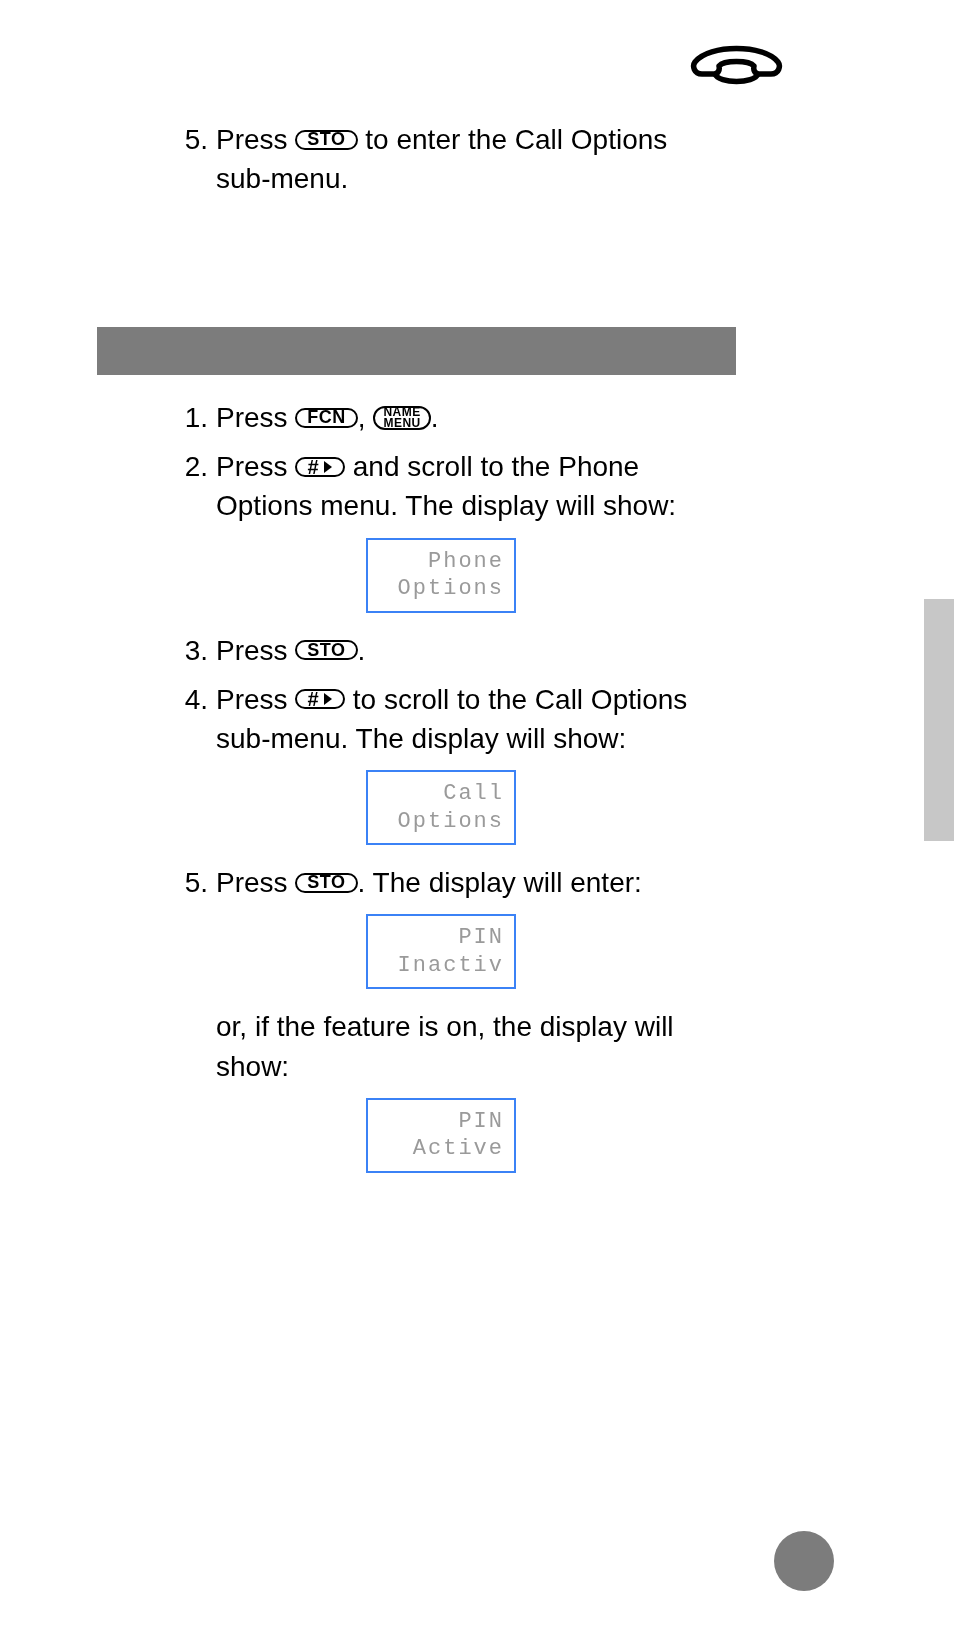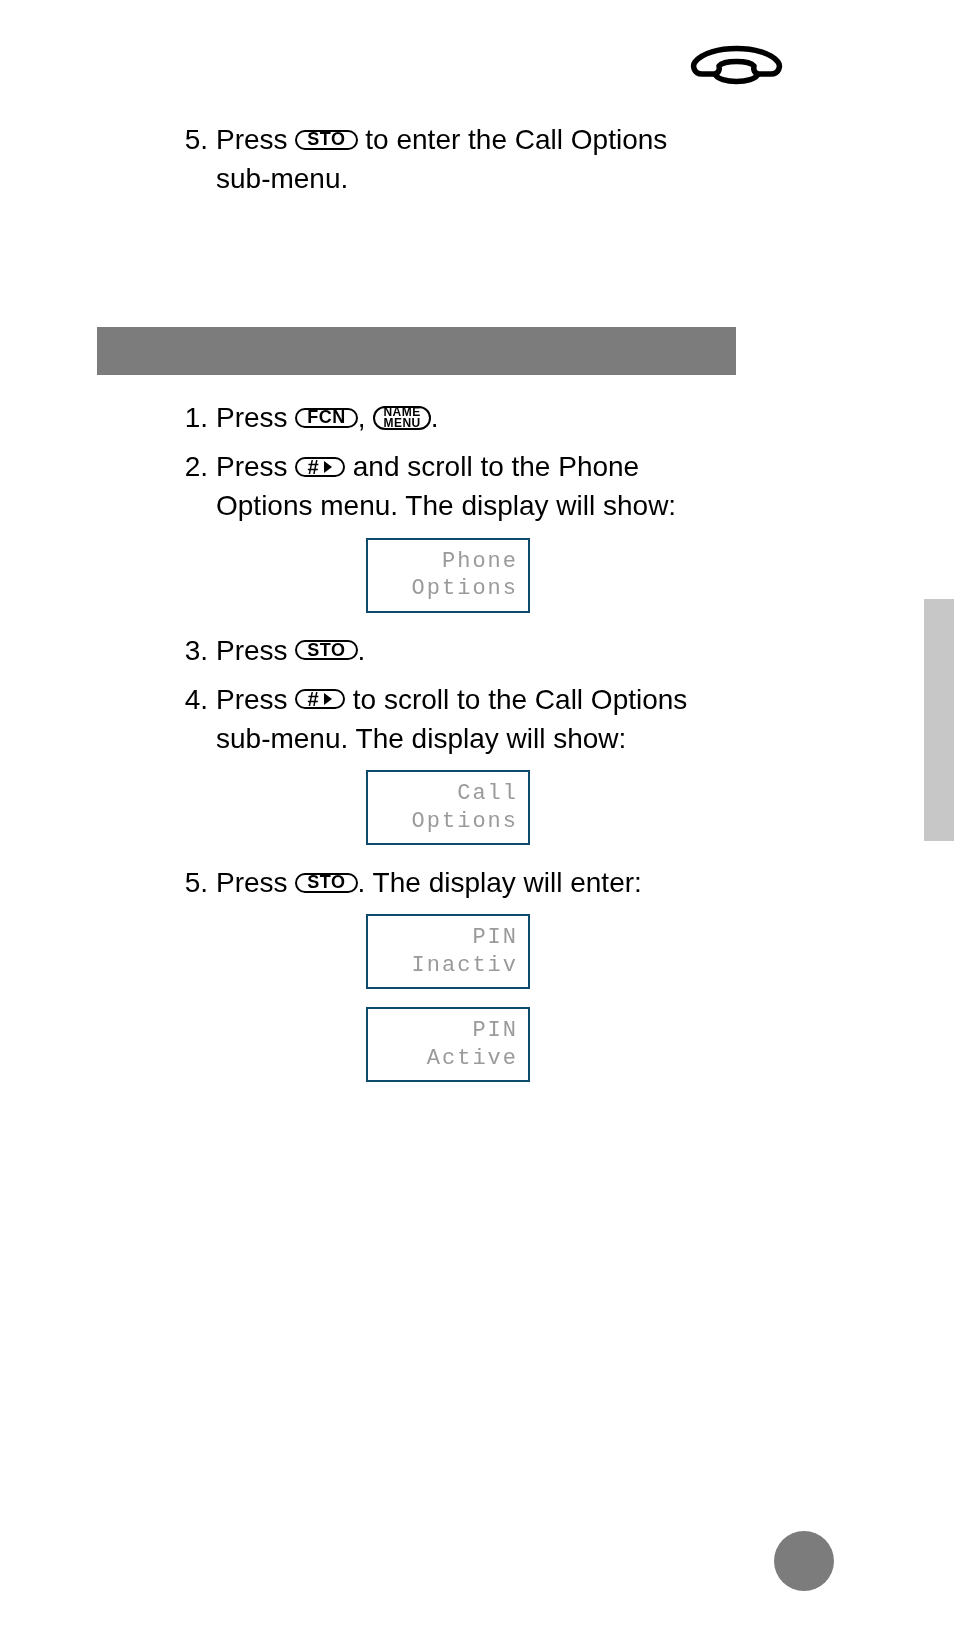--- a/index.html
+++ b/index.html
@@ -63,22 +63,22 @@
   }
   .key-stack {
     flex-direction: column;
     line-height: 0.9;
     font-size: 12px;
     height: 24px;
     padding: 0 8px;
   }
   .key-hash svg { margin-left: 4px; }
   .display-box {
-    border: 2px solid #0c4a6e;
-    width: 164px;
+    border: 2px solid #3b82f6;
+    width: 150px;
     margin: 12px 0 18px 150px;
     padding: 8px 10px;
     font-family: "Courier New", Courier, monospace;
     font-size: 22px;
     color: #9a9a9a;
     text-align: right;
     letter-spacing: 2px;
     line-height: 1.25;
     white-space: pre;
   }
@@ -163,20 +163,21 @@
 Options</div>
     </div>
   </div>
 
   <div class="step-row">
     <div class="step-num">5.</div>
     <div class="step-body">
       <span>Press </span><span class="key">STO</span><span>. The display will enter:</span>
       <div class="display-box">PIN
 Inactiv</div>
+      <div>or, if the feature is on, the display will show:</div>
       <div class="display-box">PIN
 Active</div>
     </div>
   </div>
 
 </div>
 
 <div class="page-badge"></div>
 
 </div>

